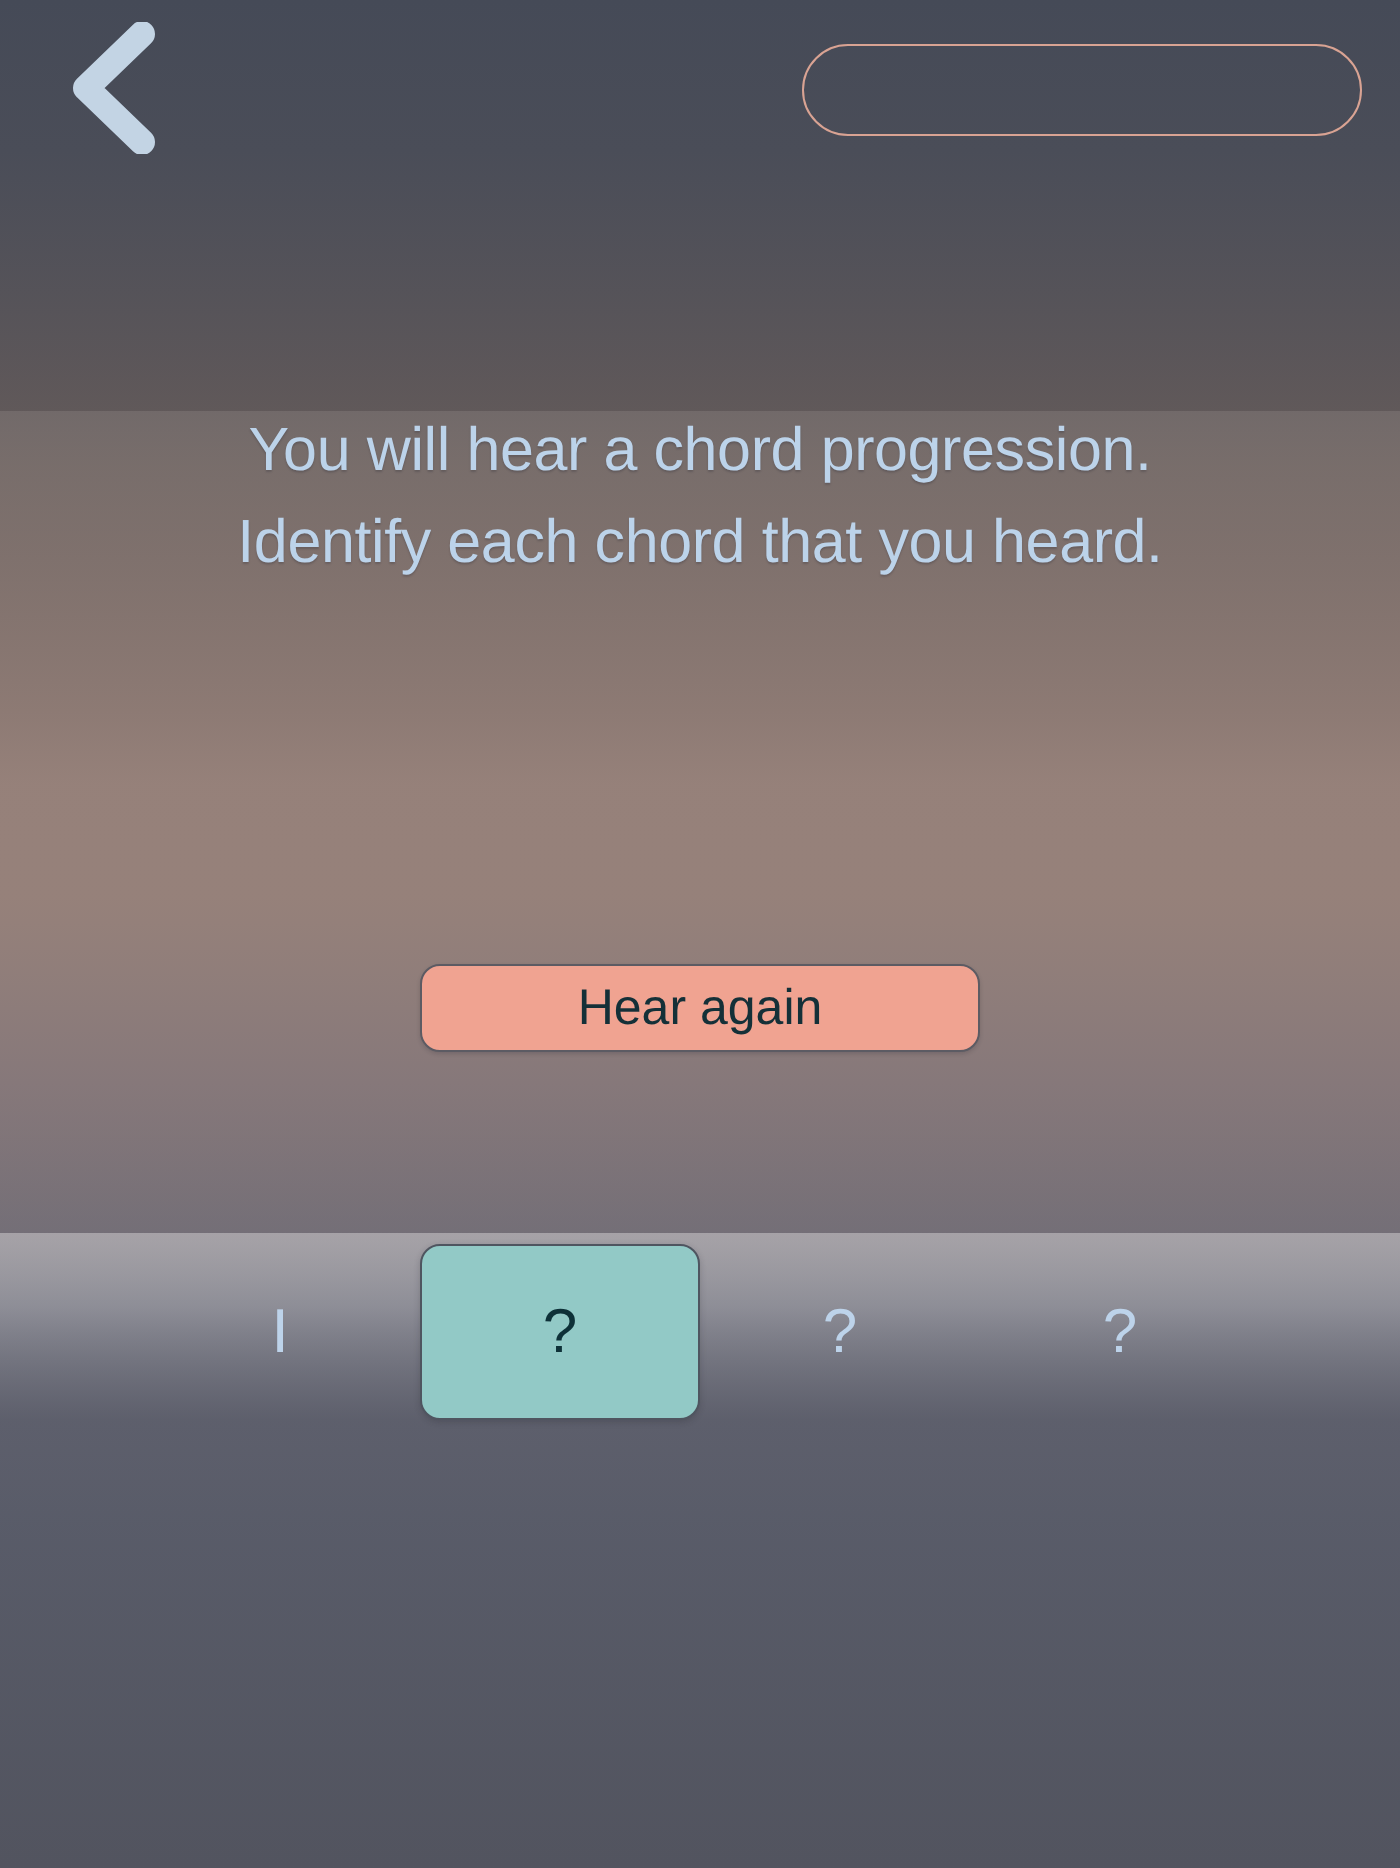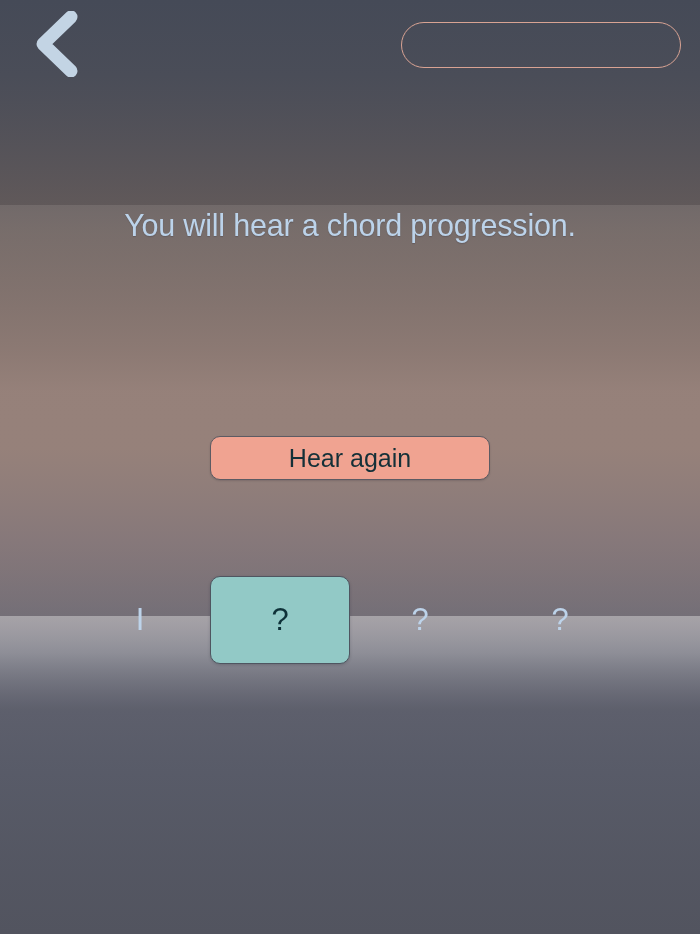--- a/index.html
+++ b/index.html
@@ -181,20 +181,21 @@
       </span>
     </button>
 
     <div class="score-pill">
       <span></span>
     </div>
   </div>
 
   <div class="instructions">
     <span class="line">You will hear a chord progression.</span>
+    <span class="line">Identify each chord that you heard.</span>
   </div>
 
   <button class="hear-again">Hear again</button>
 
   <div class="slots">
     <div class="slot slot-1">I</div>
     <div class="slot slot-2 active">?</div>
     <div class="slot slot-3">?</div>
     <div class="slot slot-4">?</div>
   </div>

